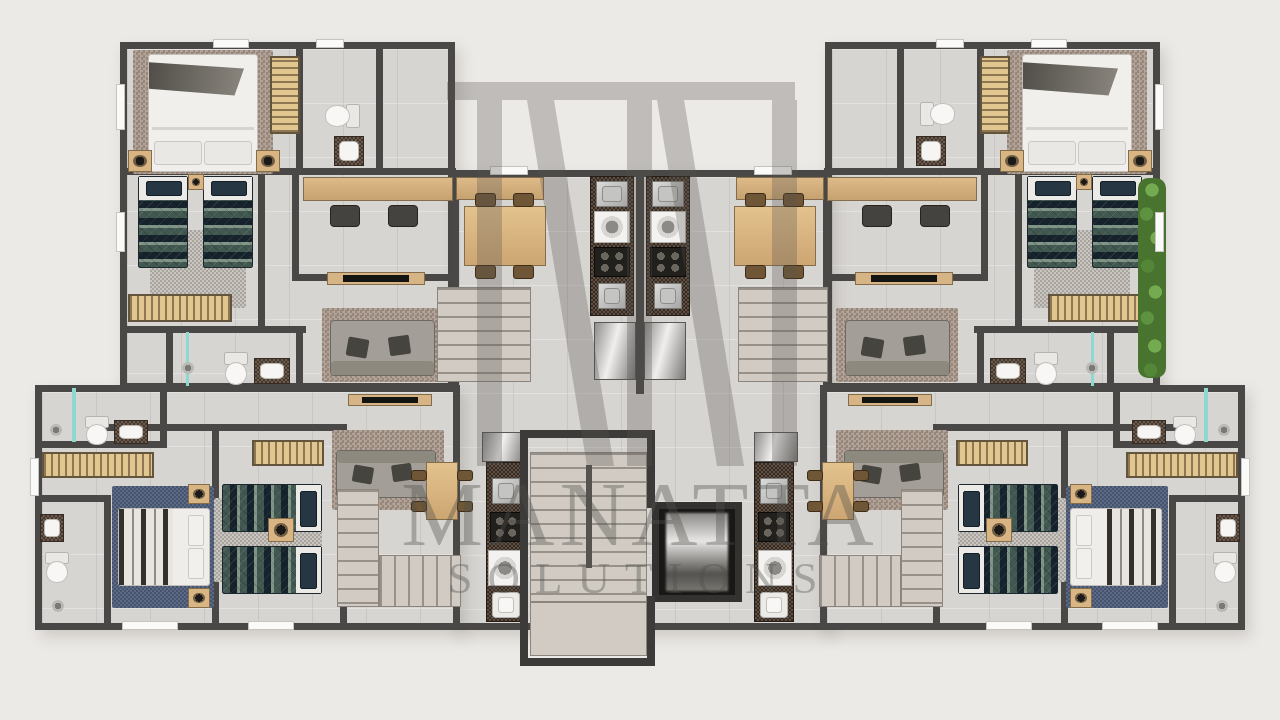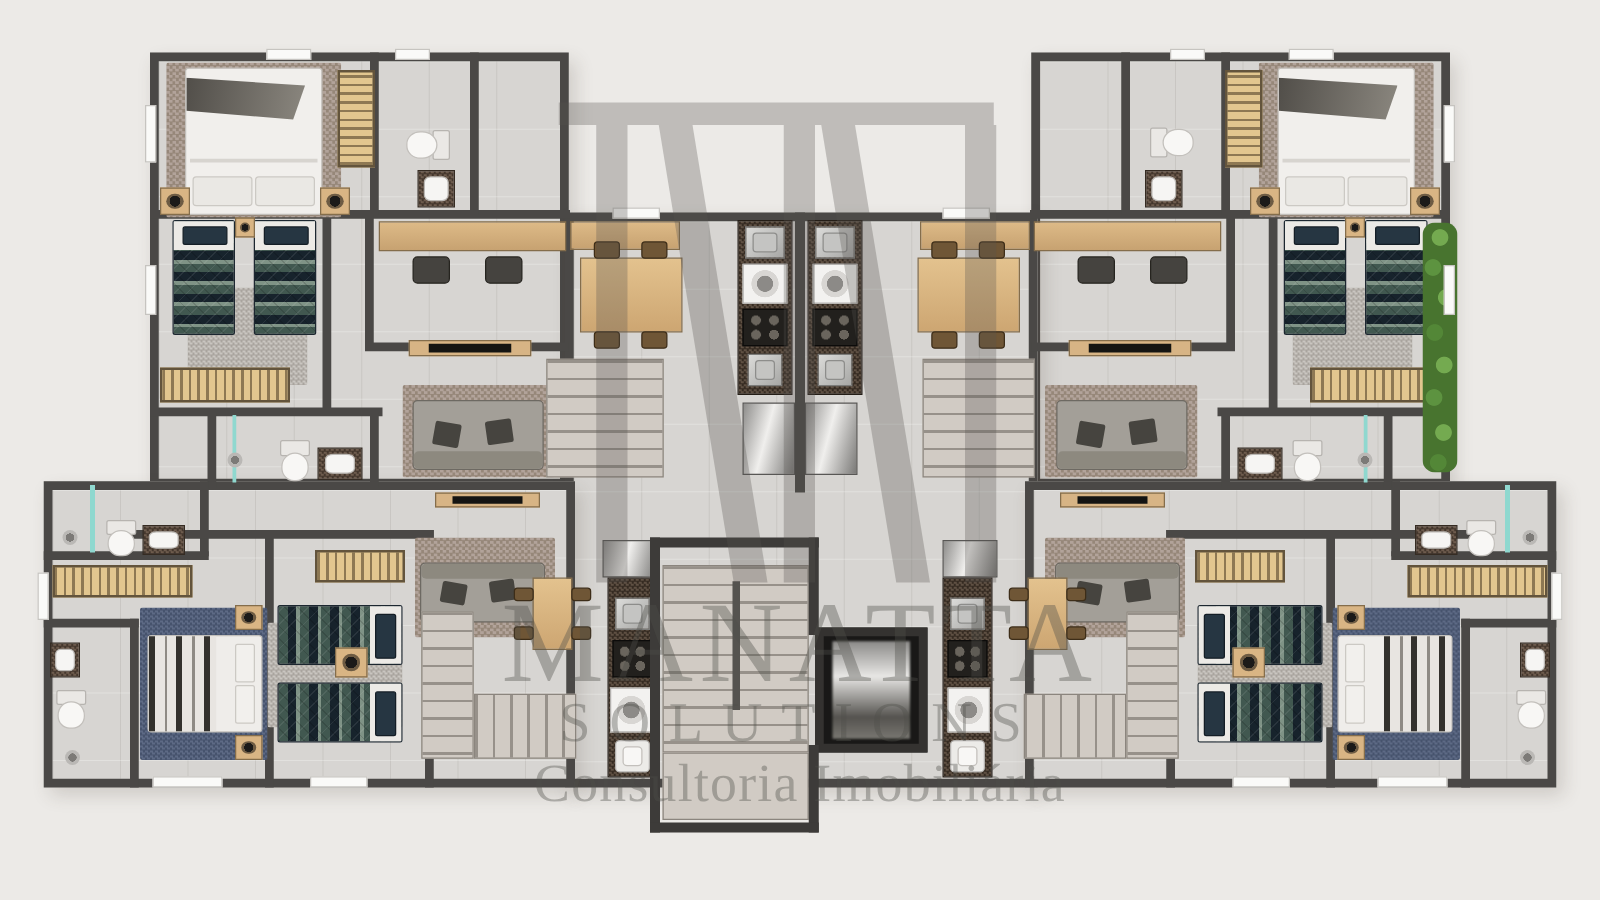--- a/index.html
+++ b/index.html
@@ -491,15 +491,14 @@
         <rect x="447" y="82" width="348" height="18"></rect>
         <rect x="477" y="100" width="25" height="366"></rect>
         <polygon points="527,100 554,100 614,466 587,466"></polygon>
         <rect x="627" y="100" width="25" height="366"></rect>
         <polygon points="657,100 684,100 744,466 717,466"></polygon>
         <rect x="772" y="100" width="25" height="366"></rect>
       </g>
     </svg>
     <div class="wm-text wm-sub">SOLUTIONS</div>
     <div class="wm-text wm-brand">MANATTA</div>
-    <div class="wm-text wm-tag">Consultoria Imobiliária</div>
   </div>
 </div>
 
 </body></html>

